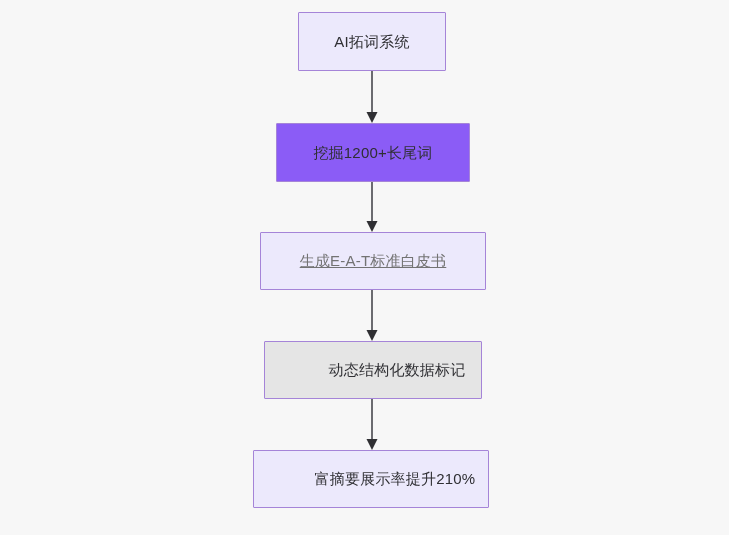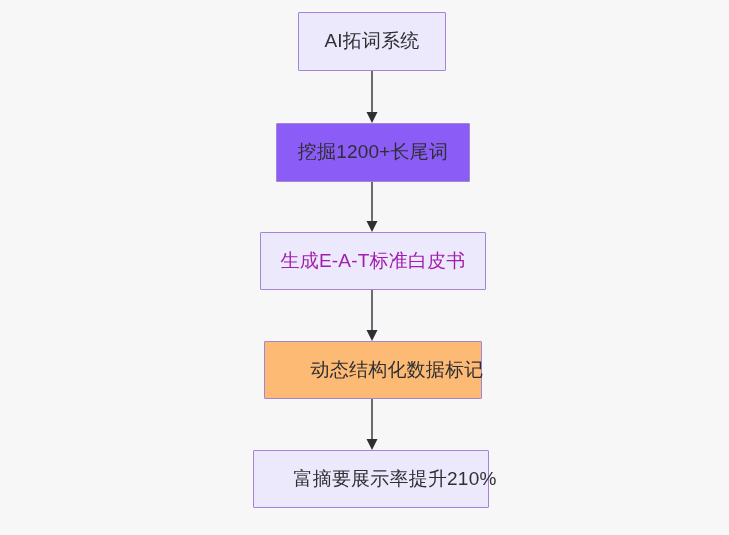--- a/index.html
+++ b/index.html
@@ -28,21 +28,21 @@
     border: 1.6px solid #a584d8;
     border-radius: 1px;
     display: flex;
     align-items: center;
     justify-content: center;
     text-align: center;
   }
 
   .node-label {
     color: #2f2f33;
-    font-size: 19px;
+    font-size: 15px;
     line-height: 1.3;
     letter-spacing: 0.2px;
     white-space: nowrap;
   }
 
   .connector {
     position: absolute;
     left: 0;
     top: 0;
     width: 729px;
@@ -87,24 +87,24 @@
 
   <div class="node-box" id="node-1" style="left: 298px; top: 12px; width: 148px; height: 59px; background: rgb(236, 233, 252); border-color: rgb(165, 132, 216);">
     <span class="node-label" style="color: rgb(47, 47, 51);">AI拓词系统</span>
   </div>
 
   <div class="node-box" id="node-2" style="left: 276px; top: 123px; width: 194px; height: 59px; background: #8b5cf6; border-color: rgb(165, 132, 216);">
     <span class="node-label" style="color: rgb(47, 47, 51);">挖掘1200+长尾词</span>
   </div>
 
   <div class="node-box" id="node-3" style="left: 260px; top: 232px; width: 226px; height: 58px; background: rgb(236, 233, 252); border-color: rgb(165, 132, 216);">
-    <span class="node-label" style="color: #a21caf;">生成E-A-T标准白皮书</span>
+    <span class="node-label" style="color: #737373; text-decoration: underline;">生成E-A-T标准白皮书</span>
   </div>
 
-  <div class="node-box" id="node-4" style="left: 264px; top: 341px; width: 218px; height: 58px; background: #fdba74; border-color: rgb(165, 132, 216); padding-left: 48px;">
+  <div class="node-box" id="node-4" style="left: 264px; top: 341px; width: 218px; height: 58px; background: #e5e5e5; border-color: rgb(165, 132, 216); padding-left: 48px;">
     <span class="node-label" style="color: rgb(47, 47, 51);">动态结构化数据标记</span>
   </div>
 
   <div class="node-box" id="node-5" style="left: 253px; top: 450px; width: 236px; height: 58px; background: rgb(236, 233, 252); border-color: rgb(165, 132, 216);">
     <span class="node-label" style="color: rgb(47, 47, 51); margin-left: 48px;">富摘要展示率提升210%</span>
   </div>
 
 </div>
 
 </body></html>

